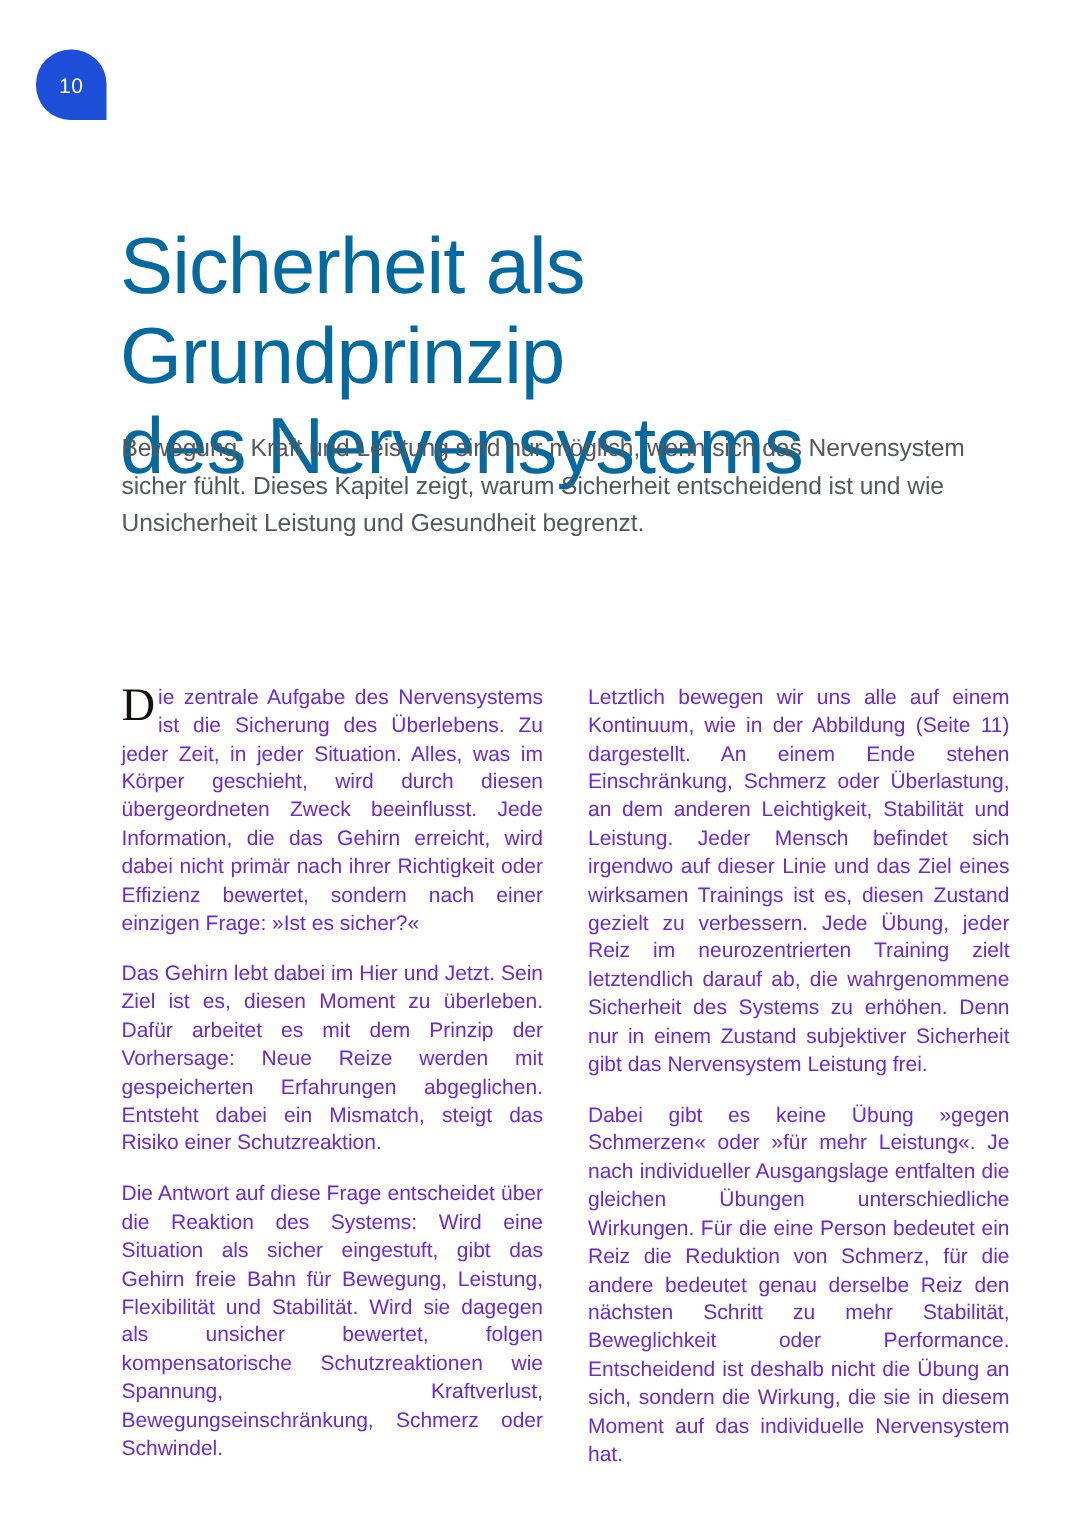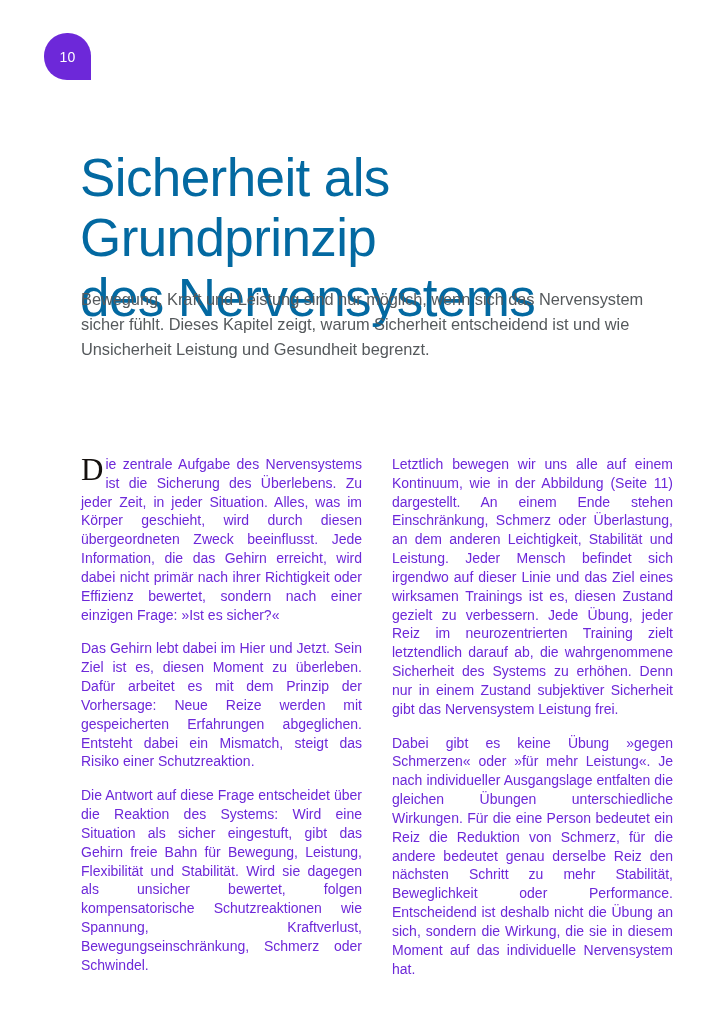--- a/index.html
+++ b/index.html
@@ -18,25 +18,25 @@
   .page {
     position: absolute;
     inset: 0;
     width: 723px;
     height: 1020px;
   }
 
   
   .page-badge {
     position: absolute;
-    left: 44px;
+    left: 24px;
     top: 33px;
     width: 47px;
     height: 47px;
-    background: #6d28d9;
+    background: #1d4ed8;
     border-radius: 23px 23px 0 23px;
     color: #ffffff;
     font-family: "Liberation Sans", sans-serif;
     font-size: 14px;
     font-weight: 400;
     display: flex;
     align-items: center;
     justify-content: center;
     letter-spacing: 0.3px;
   }

